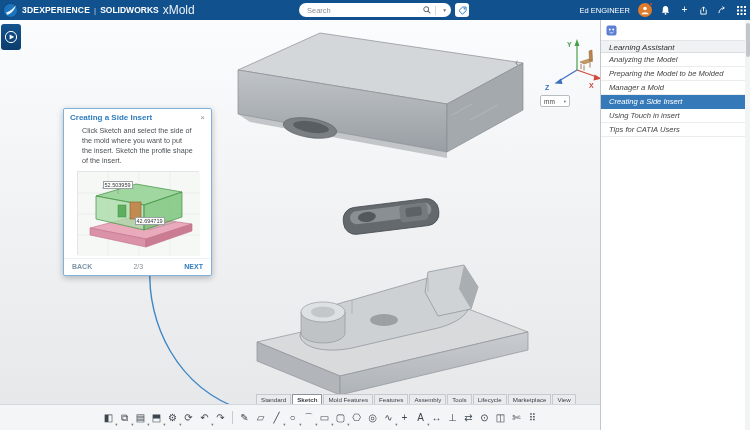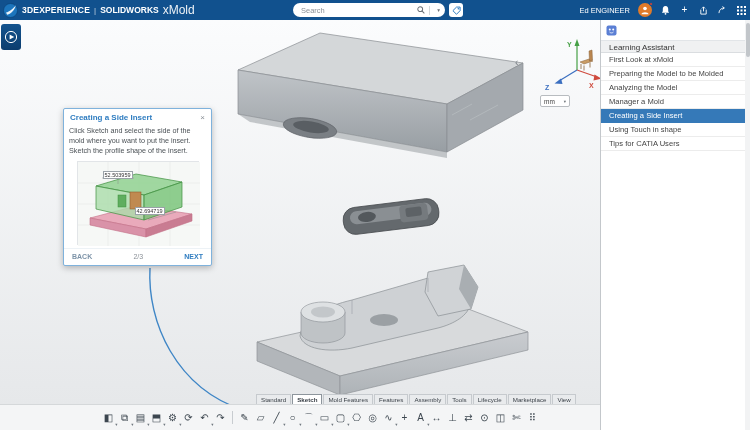--- a/index.html
+++ b/index.html
@@ -8,21 +8,21 @@
 
   
   header{position:absolute;left:0;top:0;width:750px;height:20px;background:var(--header_bg,#11518e);display:flex;align-items:center;z-index:30;color:#fff;}
   .brand{display:flex;align-items:center;gap:4px;padding-left:3px;white-space:nowrap;}
   .logo{width:15px;height:15px;display:inline-flex;}
   .b1{font-size:8.5px;font-weight:bold;letter-spacing:.2px;}
   .bsep{font-size:8px;opacity:.7;}
   .b2{font-size:8.5px;font-weight:bold;}
   .b3{font-size:12px;opacity:.92;}
   .searchwrap{position:absolute;left:293px;top:3px;display:flex;align-items:center;gap:4px;}
-  .searchbox{width:152px;height:14px;background:#fff;border-radius:7px;display:flex;align-items:center;padding:0 5px 0 8px;}
+  .searchbox{width:152px;height:14px;background:#fff;border-radius:7px;display:flex;align-items:center;padding:0 5px 0 8px;margin-left:6px;}
   .ph{flex:1;font-size:7.5px;color:#8a9097;}
   .sdiv{width:1px;height:9px;background:#d4d8db;margin:0 4px;}
   .scaret{font-size:5.5px;color:#6a7076;margin-left:3px;}
   .tagbtn{width:14px;height:14px;background:#fff;border-radius:3px;display:inline-flex;align-items:center;justify-content:center;}
   .usergroup{position:absolute;right:3px;top:0;height:20px;display:flex;align-items:center;gap:8px;}
   .uname{font-size:7.5px;color:#fff;white-space:nowrap;}
   .avatar{position:relative;width:14px;height:14px;border-radius:50%;background:var(--avatar_orange,#e07b2a);display:inline-flex;align-items:center;justify-content:center;}
   .avatar .dot{position:absolute;right:-1px;top:-1px;width:4px;height:4px;border-radius:50%;background:#e8432c;border:1px solid var(--header_bg,#11518e);}
   .hicon{display:inline-flex;align-items:center;justify-content:center;width:11px;height:14px;font-size:10px;color:#fff;line-height:1;}
 
@@ -33,32 +33,32 @@
   .collapse{position:absolute;left:515px;top:57px;font-size:10px;color:#7a8086;z-index:6;cursor:pointer;}
   .unitsbox{position:absolute;left:540px;top:95px;width:30px;height:12px;background:#fff;border:1px solid #b8bcc0;border-radius:2px;display:flex;align-items:center;justify-content:space-between;padding:0 3px;z-index:6;}
   .unitsbox .uval{font-size:6.5px;color:#444;}
   .unitsbox .ucaret{font-size:4.5px;color:#6a7076;}
 
   
   .popup{position:absolute;left:63px;top:108px;width:149px;background:#fff;border:1px solid #7fb2dc;border-radius:2px;box-shadow:0 2px 6px rgba(0,0,0,.25);z-index:12;}
   .popup .ptitlebar{display:flex;align-items:center;justify-content:space-between;padding:4px 6px 2px;}
   .popup .ptitle{font-size:8px;font-weight:bold;color:var(--accent,#2e7cc0);}
   .popup .pclose{font-size:8px;color:#8a9097;cursor:pointer;}
-  .popup .pbody{font-size:7.2px;line-height:1.4;color:#4a5055;padding:2px 5px 1px;}
+  .popup .pbody{font-size:7.2px;line-height:1.4;color:#4a5055;padding:2px 18px 1px;}
   .popup .pimg{position:relative;width:122px;height:84px;margin:4px auto 2px;border:1px solid #e2e5e8;}
   .dimlabel{position:absolute;background:#fff;border:1px solid #9aa2a8;font-size:5.5px;color:#333;padding:0 1px;white-space:nowrap;}
   .dim1{left:25px;top:9px;}
   .dim2{left:57px;top:45px;}
   .popup .pfooter{display:flex;align-items:center;justify-content:space-between;padding:4px 8px 5px;border-top:1px solid #edf2f6;margin-top:3px;}
   .pback{font-size:7px;font-weight:bold;color:#7d93a8;cursor:pointer;}
   .ppage{font-size:7px;color:#8a9097;}
   .pnext{font-size:7px;font-weight:bold;color:var(--accent,#2e7cc0);cursor:pointer;}
 
   
-  aside{position:absolute;left:600px;top:20px;width:150px;height:410px;background:#fff;border-left:1px solid #c3c7cb;z-index:8;}
+  aside{position:absolute;left:600px;top:20px;width:150px;height:410px;background:#fff;border-left:1px solid #c3c7cb;z-index:8;font-style:italic;}
   .ptop{height:20px;display:flex;align-items:center;padding-left:5px;}
   .patitle{height:13px;line-height:13px;background:#f0f1f2;border-top:1px solid #e2e5e8;border-bottom:1px solid #dadde0;font-size:8px;color:#333;padding-left:8px;}
   .psection{font-size:8.5px;font-weight:bold;color:#222;padding:7px 8px 5px;}
   .pitem{height:14px;line-height:14px;font-size:7.6px;color:#444;padding-left:8px;border-bottom:1px solid #ececec;white-space:nowrap;overflow:hidden;cursor:pointer;}
   .pitem.active{background:var(--active_item,#3579b8);color:#fff;border-bottom-color:var(--active_item,#3579b8);}
   .pscroll{position:absolute;right:0;top:0;width:5px;height:410px;background:#f2f3f4;}
   .pthumb{position:absolute;top:3px;right:0.5px;width:4px;height:34px;background:#c2c6ca;border-radius:2px;}
 
   
   .tabs{position:absolute;left:256px;top:394px;display:flex;z-index:6;}
@@ -276,26 +276,25 @@
         <svg width="11" height="11" viewBox="0 0 11 11">
             <rect x="0.5" y="0.5" width="10" height="10" rx="2" fill="#5b7fd4"></rect>
             <circle cx="3.8" cy="4.5" r="1" fill="#fff"></circle>
             <circle cx="7.2" cy="4.5" r="1" fill="#fff"></circle>
             <path d="M3.5,7 C4.5,8.2 6.5,8.2 7.5,7" stroke="#fff" fill="none" stroke-width="0.8"></path>
           </svg>
       </span>
     </div>
     <div class="patitle">Learning Assistant</div>
     <div>
-      <div class="pitem">First Look at xMold</div>
+      <div class="pitem">Analyzing the Model</div>
       <div class="pitem">Preparing the Model to be Molded</div>
-      <div class="pitem">Analyzing the Model</div>
       <div class="pitem">Manager a Mold</div>
       <div class="pitem active">Creating a Side Insert</div>
-      <div class="pitem">Using Touch in shape</div>
+      <div class="pitem">Using Touch in insert</div>
       <div class="pitem">Tips for CATIA Users</div>
     </div>
     <div class="pscroll">
         <div class="pthumb"></div>
       </div>
   </aside>
 
   <div class="tabs">
     <span class="tab">Standard</span>
     <span class="tab active">Sketch</span>

